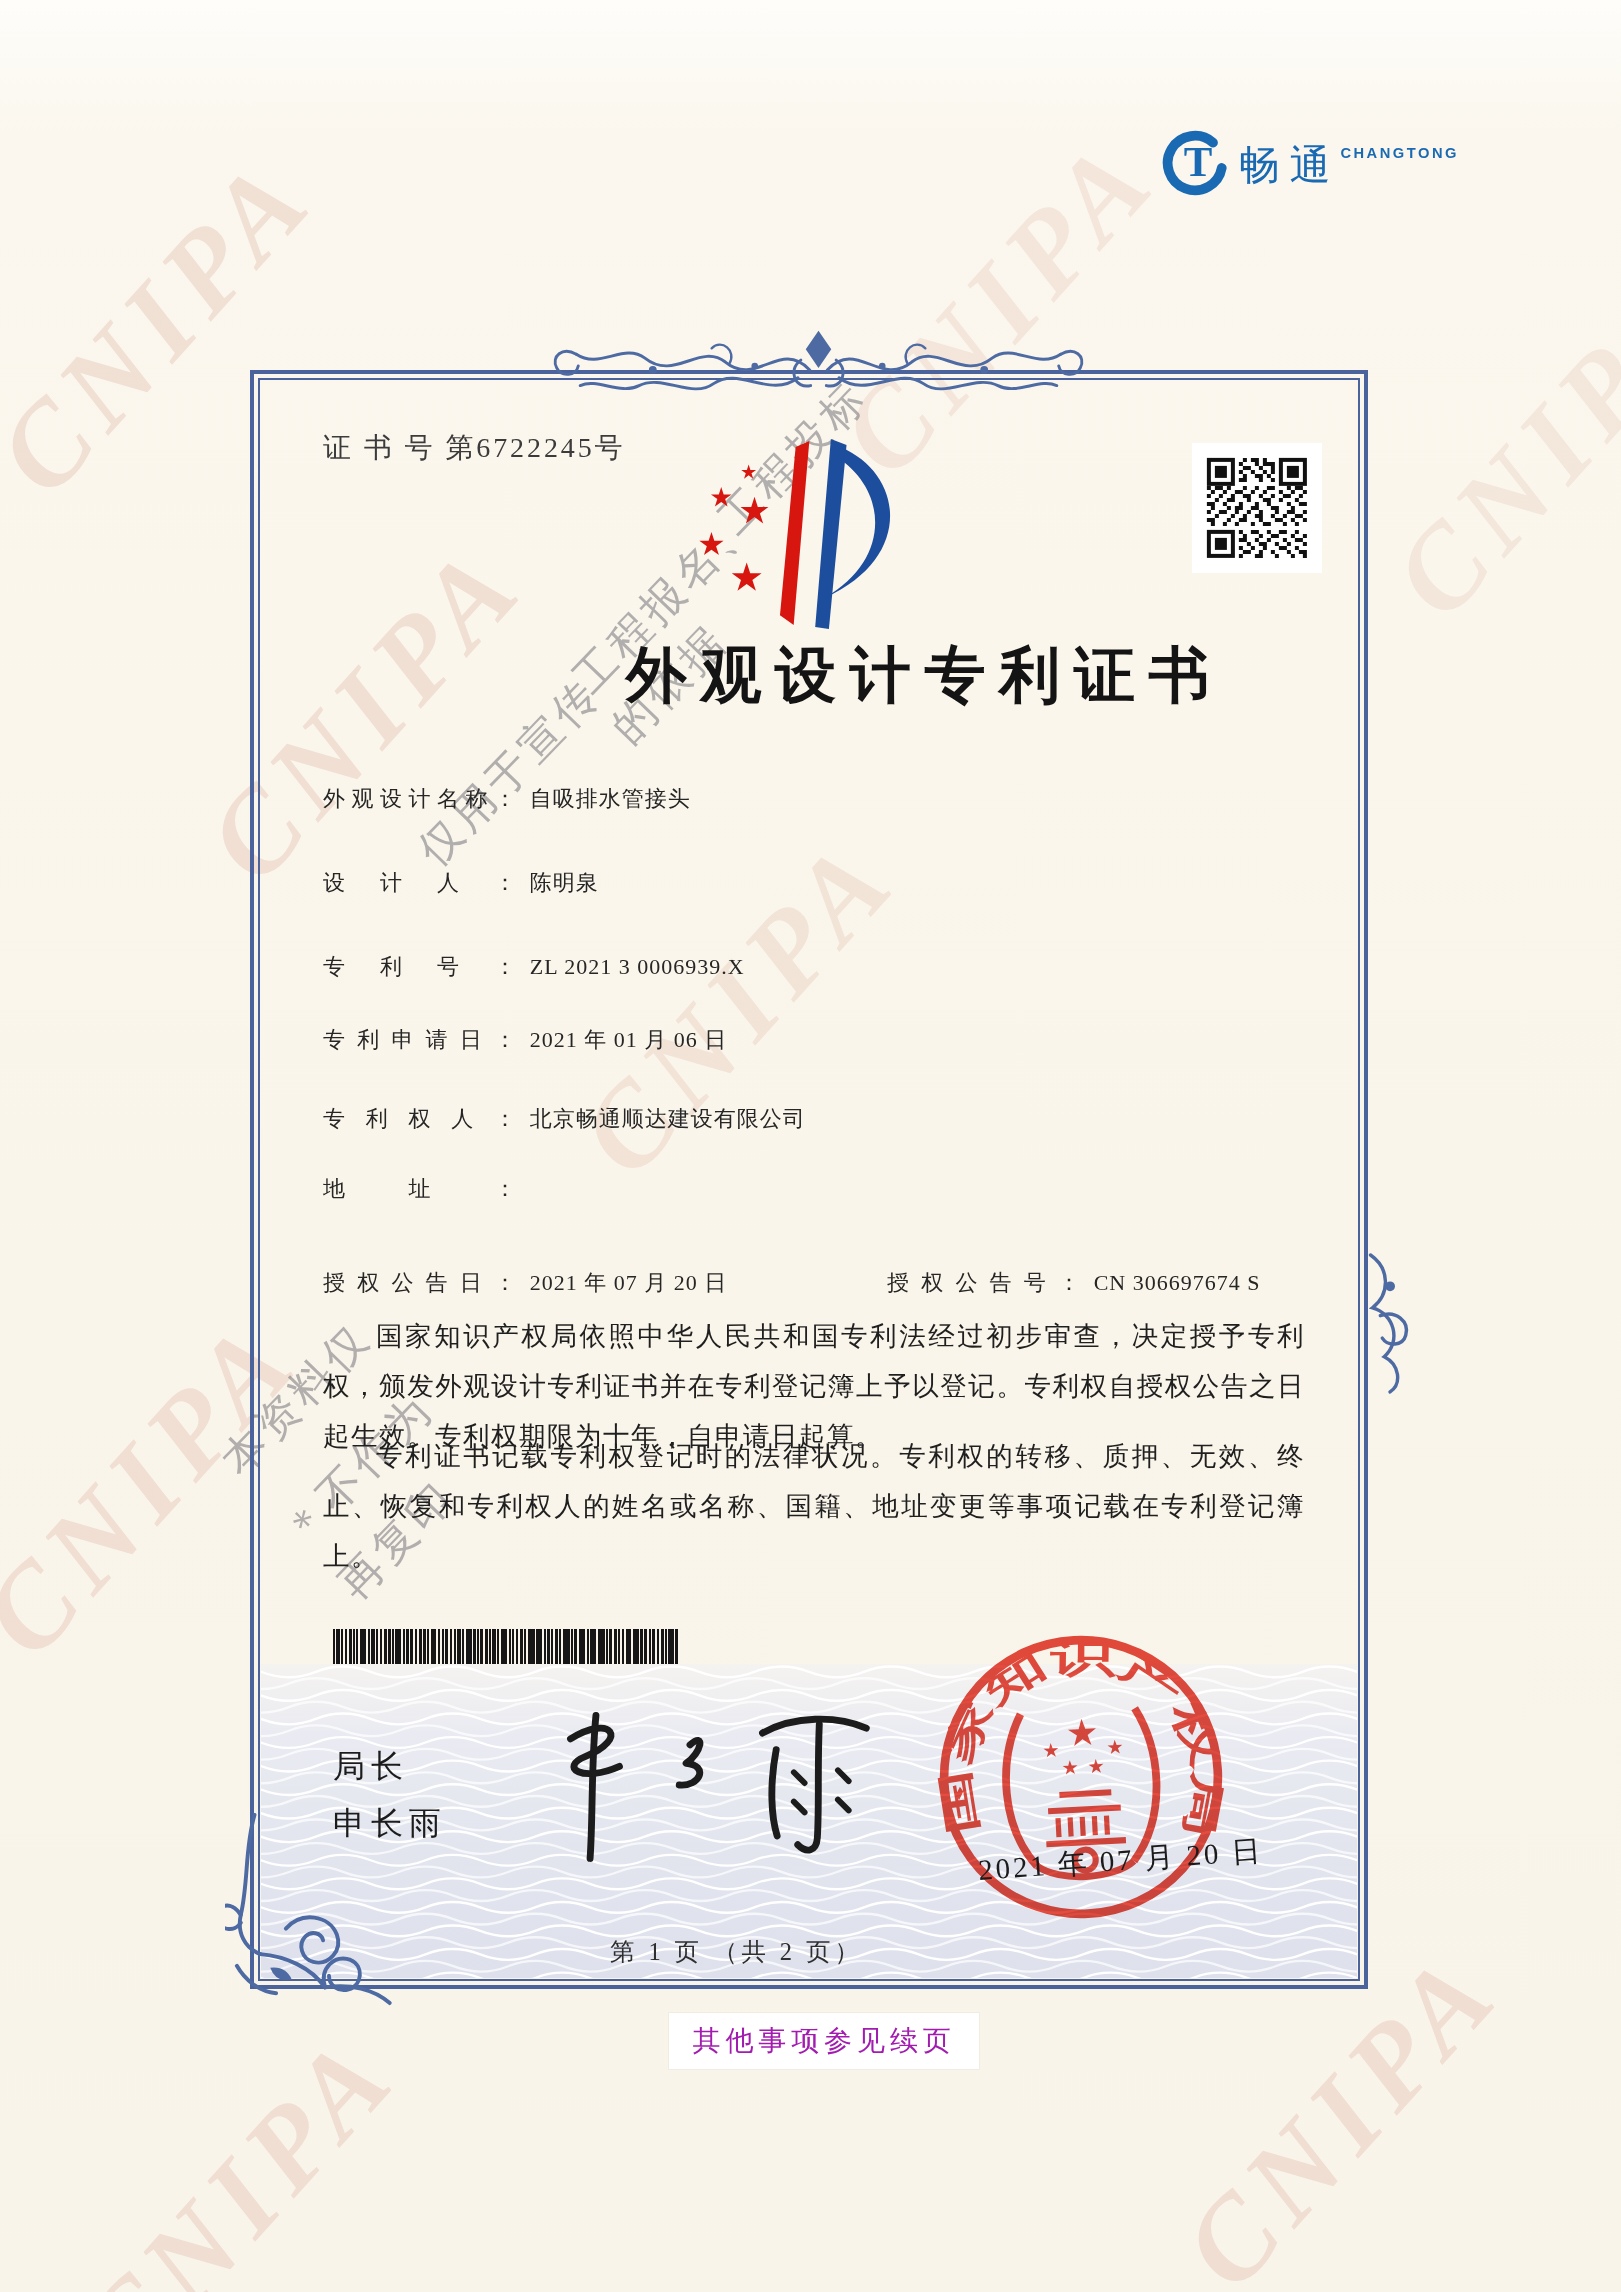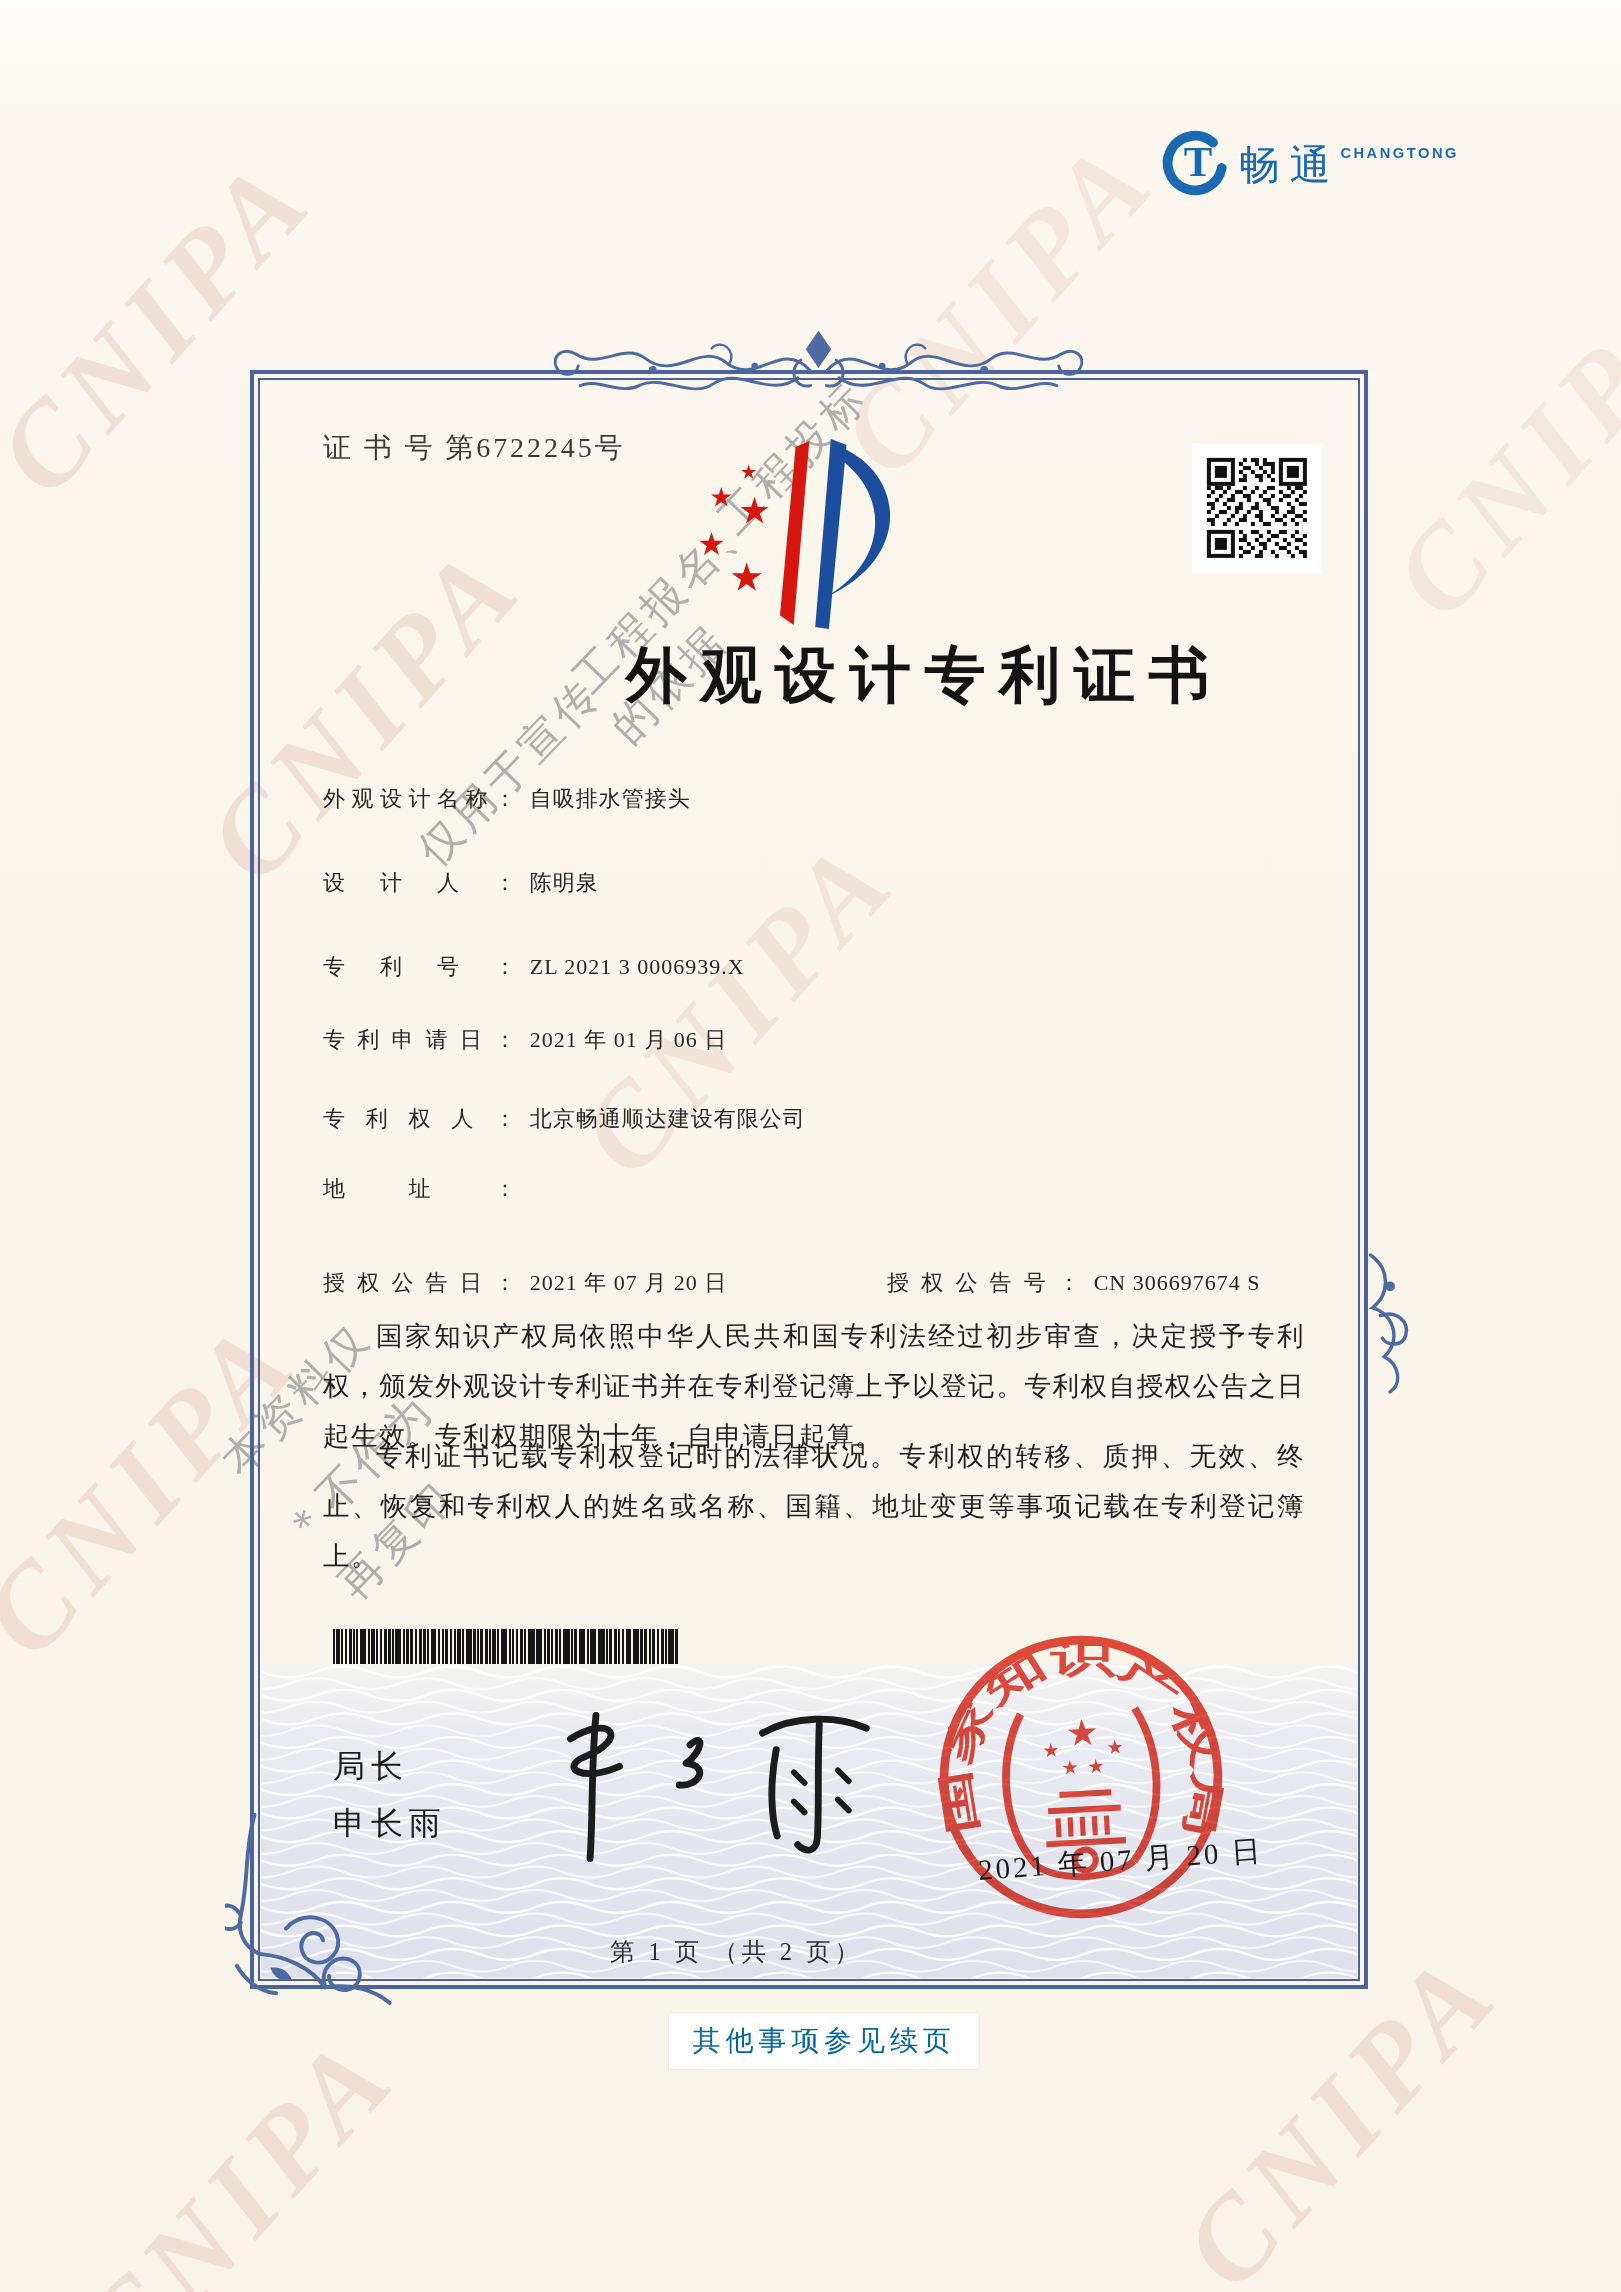--- a/index.html
+++ b/index.html
@@ -33,21 +33,21 @@
        font-size:22px;color:#262626;line-height:1.35;}
   .lab{display:inline-block;width:193px;text-align:justify;text-align-last:justify;flex:none;}
   .val{margin-left:13.7px;letter-spacing:1px;white-space:nowrap;text-align:right;}
   .val2{margin-left:13.7px;letter-spacing:1px;line-height:45px;}
   .para{position:absolute;left:323px;width:982px;z-index:3;font-size:26.5px;line-height:50px;
         color:#1f1f1f;letter-spacing:1.5px;text-indent:53px;text-align:justify;margin:0;}
   .director{position:absolute;left:333px;z-index:4;font-family:"Liberation Sans","DejaVu Sans",sans-serif;
             font-size:32px;color:#1c1c1c;letter-spacing:5.9px;}
   .pageinfo{position:absolute;left:610px;top:1935px;z-index:4;font-size:24.5px;color:#2e2e2e;letter-spacing:3.9px;}
   .note{position:absolute;left:669px;top:2013px;z-index:4;background:#ffffff;padding:8.8px 23.5px;
-        font-size:28px;color:#0369a1;letter-spacing:4.9px;box-shadow:0 0 0 1px rgba(0,0,0,.03);}
+        font-size:28px;color:#a21caf;letter-spacing:4.9px;box-shadow:0 0 0 1px rgba(0,0,0,.03);}
   .sealdate{position:absolute;left:978px;top:1841px;z-index:6;font-size:29px;color:#1b1b1b;
             letter-spacing:2.9px;transform:rotate(-4deg);white-space:nowrap;}
   
   .emblem{position:absolute;left:686px;top:429px;z-index:3;}
   .qr{position:absolute;left:1192px;top:443px;z-index:3;background:#fff;padding:6.9px;}
   .barcode{position:absolute;left:333px;top:1629px;width:345px;height:35px;z-index:3;
      background:
        repeating-linear-gradient(90deg,#161616 0 2px,transparent 2px 3.9px),
        repeating-linear-gradient(90deg,#161616 0 1px,transparent 1px 5.9px),
        repeating-linear-gradient(90deg,transparent 0 2.9px,#161616 2.9px 4.9px,transparent 4.9px 8.8px);

